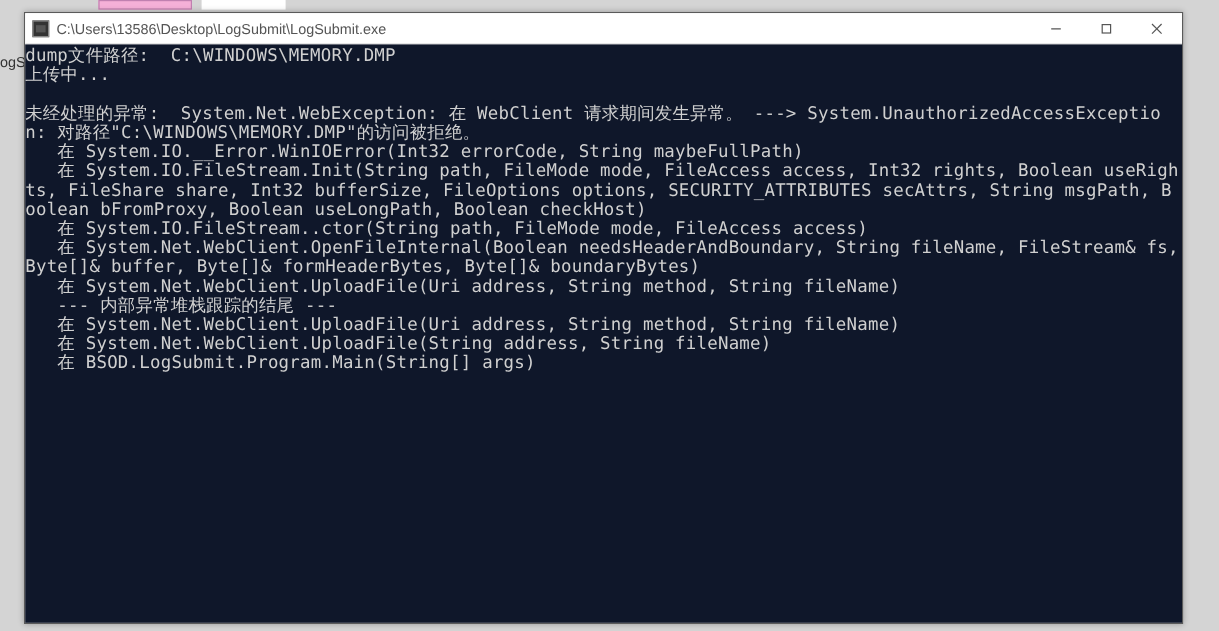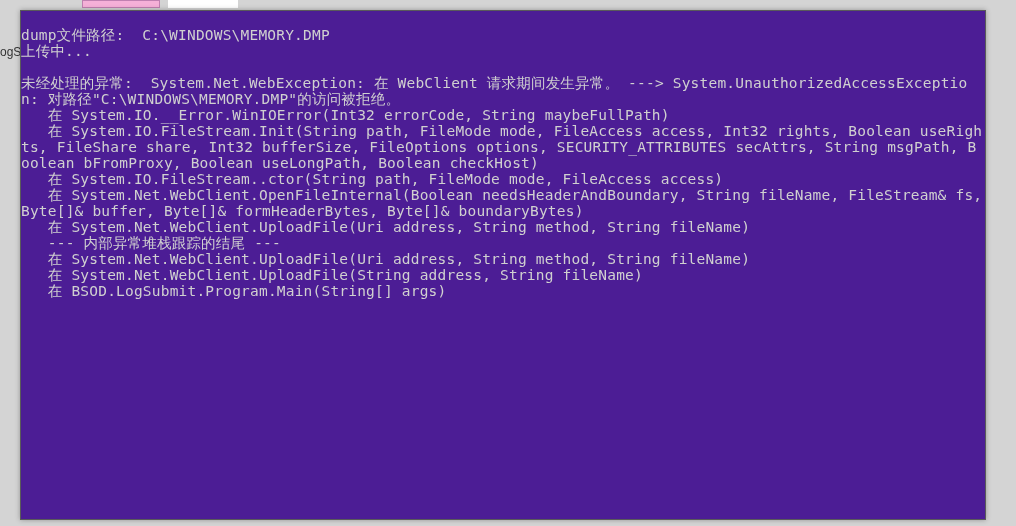--- a/index.html
+++ b/index.html
@@ -97,38 +97,62 @@
       color: #555;
       font-size: 12px;
       font-family: "Segoe UI", sans-serif;
     }
     .titlebar-btn svg {
       width: 10px;
       height: 10px;
     }
     .console {
       flex: 1;
-      background: #4c1d95;
+      background: #0f172a;
       color: #d0d0d0;
       font-family: "NSimSun", "SimSun", "Consolas", monospace;
       font-size: 14.5px;
       line-height: 16px;
-      padding: 16px 0 0 0;
+      padding: 2px 0 0 0;
       overflow: hidden;
       white-space: pre-wrap;
       word-break: break-all;
       letter-spacing: 0.2px;
     }
     .console-line {
       white-space: pre-wrap;
       word-break: break-all;
     }
   </style>
 </head>
 <body>
 
 <div class="background-fragment"></div>
 <div class="background-fragment2"></div>
 <div class="left-strip">ogS</div>
 
 <div class="window">
+  <div class="titlebar">
+    <div class="titlebar-icon">
+      <div class="titlebar-icon-inner"></div>
+    </div>
+    <div class="titlebar-text">C:\Users\13586\Desktop\LogSubmit\LogSubmit.exe</div>
+    <div class="titlebar-controls">
+      <div class="titlebar-btn">
+        <svg viewBox="0 0 10 10">
+            <line x1="1" y1="5" x2="9" y2="5" stroke="#555" stroke-width="1"></line>
+          </svg>
+      </div>
+      <div class="titlebar-btn">
+        <svg viewBox="0 0 10 10">
+            <rect x="1.5" y="1.5" width="7" height="7" fill="none" stroke="#555" stroke-width="1"></rect>
+          </svg>
+      </div>
+      <div class="titlebar-btn">
+        <svg viewBox="0 0 10 10">
+            <line x1="1" y1="1" x2="9" y2="9" stroke="#555" stroke-width="1"></line>
+            <line x1="9" y1="1" x2="1" y2="9" stroke="#555" stroke-width="1"></line>
+          </svg>
+      </div>
+    </div>
+  </div>
   <div class="console" id="console-output"><div class="console-line">dump文件路径:  C:\WINDOWS\MEMORY.DMP</div><div class="console-line">上传中...</div><div class="console-line">&nbsp;</div><div class="console-line">未经处理的异常:  System.Net.WebException: 在 WebClient 请求期间发生异常。 ---&gt; System.UnauthorizedAccessException: 对路径"C:\WINDOWS\MEMORY.DMP"的访问被拒绝。</div><div class="console-line">   在 System.IO.__Error.WinIOError(Int32 errorCode, String maybeFullPath)</div><div class="console-line">   在 System.IO.FileStream.Init(String path, FileMode mode, FileAccess access, Int32 rights, Boolean useRights, FileShare share, Int32 bufferSize, FileOptions options, SECURITY_ATTRIBUTES secAttrs, String msgPath, Boolean bFromProxy, Boolean useLongPath, Boolean checkHost)</div><div class="console-line">   在 System.IO.FileStream..ctor(String path, FileMode mode, FileAccess access)</div><div class="console-line">   在 System.Net.WebClient.OpenFileInternal(Boolean needsHeaderAndBoundary, String fileName, FileStream&amp; fs, Byte[]&amp; buffer, Byte[]&amp; formHeaderBytes, Byte[]&amp; boundaryBytes)</div><div class="console-line">   在 System.Net.WebClient.UploadFile(Uri address, String method, String fileName)</div><div class="console-line">   --- 内部异常堆栈跟踪的结尾 ---</div><div class="console-line">   在 System.Net.WebClient.UploadFile(Uri address, String method, String fileName)</div><div class="console-line">   在 System.Net.WebClient.UploadFile(String address, String fileName)</div><div class="console-line">   在 BSOD.LogSubmit.Program.Main(String[] args)</div></div>
 </div>
 
 </body></html>

